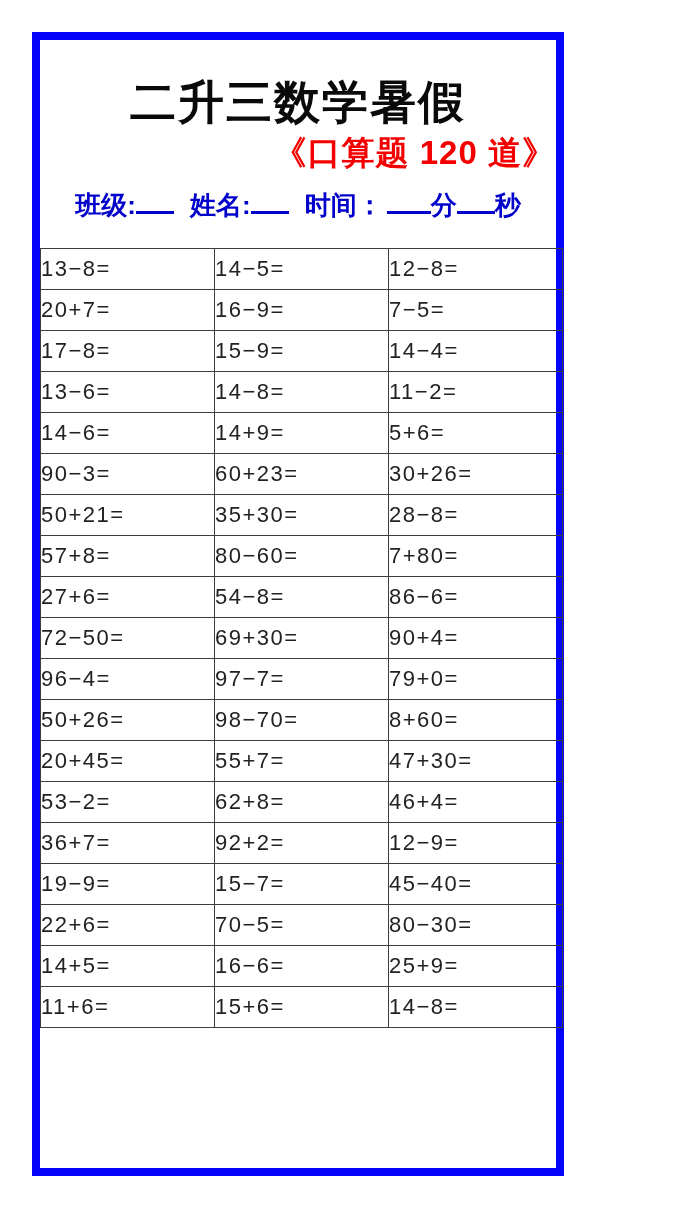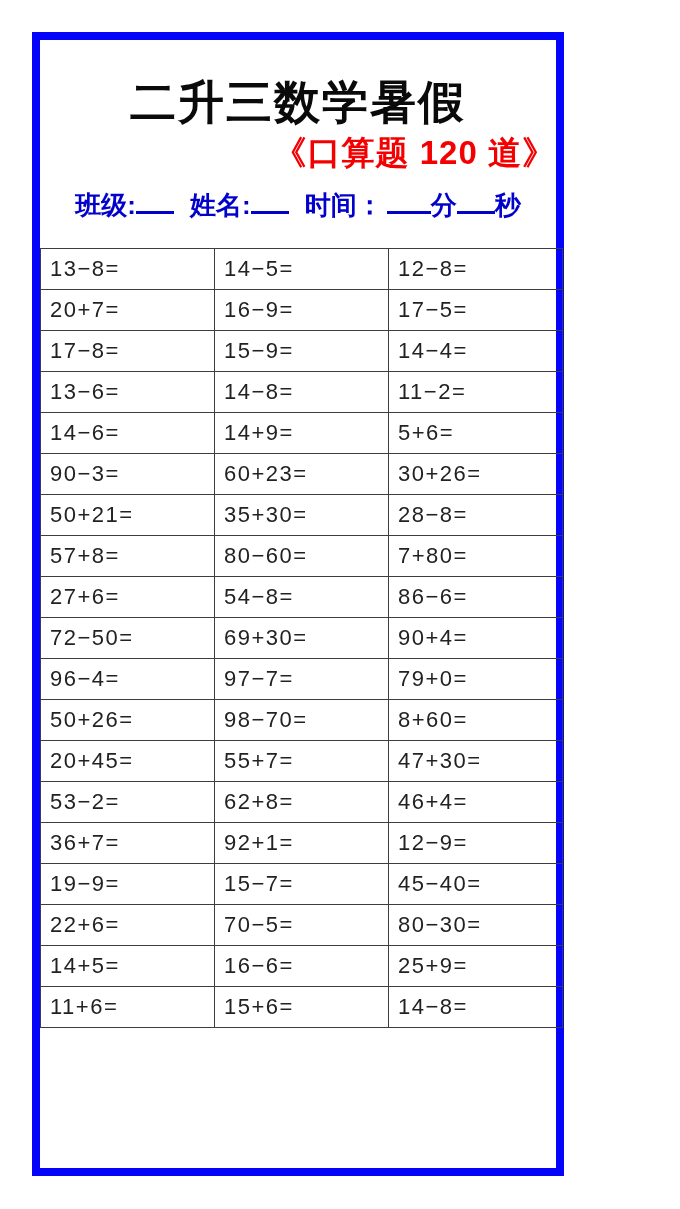--- a/index.html
+++ b/index.html
@@ -61,21 +61,20 @@
     border-collapse: collapse;
     table-layout: fixed;
     width: 523px;
   }
   table.problems td {
     width: 174px;
     height: 41px;
     border: 1px solid #3d3d3d;
     font-size: 22px;
     color: #222222;
-    padding-left: 9px;
     letter-spacing: 1.5px;
     vertical-align: middle;
     font-family: "Liberation Sans", "DejaVu Sans", sans-serif;
   }
 </style>
 </head>
 <body>
 
 <div class="frame">
 
@@ -90,21 +89,21 @@
   <table class="problems">
     <tbody id="problems-body">
         <tr>
           <td>13−8=</td>
           <td>14−5=</td>
           <td>12−8=</td>
         </tr>
         <tr>
           <td>20+7=</td>
           <td>16−9=</td>
-          <td>17−5=</td>
+          <td>7−5=</td>
         </tr>
         <tr>
           <td>17−8=</td>
           <td>15−9=</td>
           <td>14−4=</td>
         </tr>
         <tr>
           <td>13−6=</td>
           <td>14−8=</td>
           <td>11−2=</td>
@@ -154,21 +153,21 @@
           <td>55+7=</td>
           <td>47+30=</td>
         </tr>
         <tr>
           <td>53−2=</td>
           <td>62+8=</td>
           <td>46+4=</td>
         </tr>
         <tr>
           <td>36+7=</td>
-          <td>92+1=</td>
+          <td>92+2=</td>
           <td>12−9=</td>
         </tr>
         <tr>
           <td>19−9=</td>
           <td>15−7=</td>
           <td>45−40=</td>
         </tr>
         <tr>
           <td>22+6=</td>
           <td>70−5=</td>

